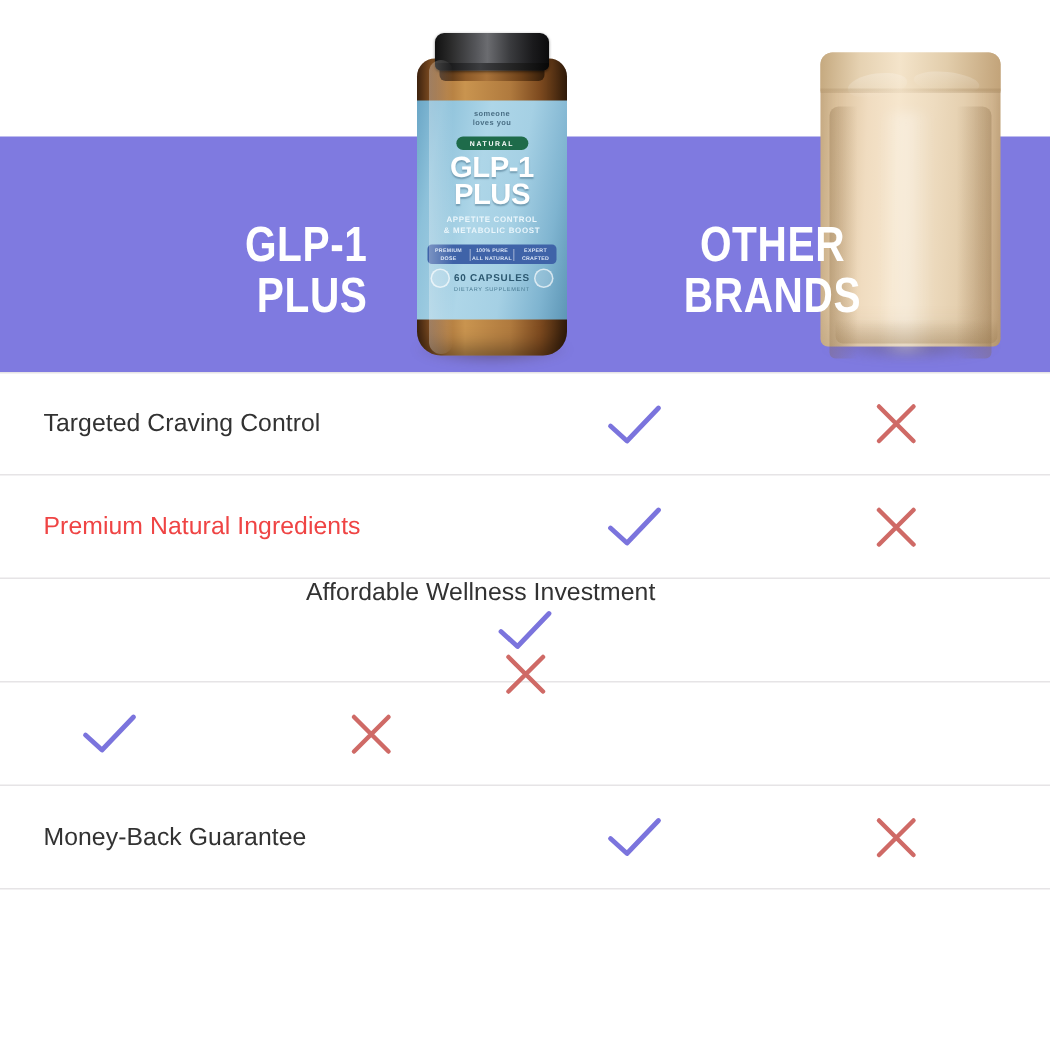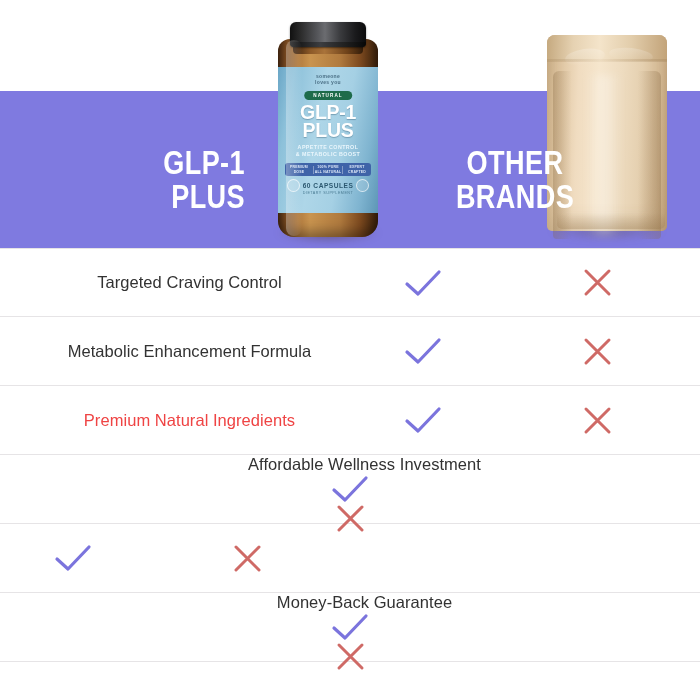--- a/index.html
+++ b/index.html
@@ -180,21 +180,21 @@
   .row {
     position:relative;
     display:flex; align-items:center;
     height:69px;
     border-bottom:1px solid #e6e4e6;
   }
   .row:first-child { border-top:1px solid #e6e4e6; }
   .cell-label {
     width:350px; padding-left:29px;
     font-size:16.5px; color:#323232; letter-spacing:.05px;
-    display:flex; align-items:center; gap:9px;justify-content:center;
+    display:flex; align-items:center; gap:9px;
   }
   .flag-emoji { font-size:17px; line-height:1; }
   .cell-mark { width:145px; display:flex; align-items:center; justify-content:center; }
   .cell-mark.other { width:205px; }
   .check-icon { display:block; width:38px; height:30px; }
   .x-icon { display:block; width:29px; height:29px; }
 </style>
 </head>
 <body>
 
@@ -280,36 +280,20 @@
         <path d="M3 16 L14 26 L35 4" stroke="#7b74dd" stroke-width="3.2" stroke-linecap="round" stroke-linejoin="round"></path>
       </svg>
     </div>
     <div class="cell-mark other">
       <svg class="x-icon" viewBox="0 0 29 29" fill="none">
         <path d="M3 3 L26 26 M26 3 L3 26" stroke="#cf6a66" stroke-width="3" stroke-linecap="round"></path>
       </svg>
     </div>
   </div>
 
-  <div class="row" style="border-bottom-color: rgb(230, 228, 230);">
-    <div class="cell-label" style="color: rgb(50, 50, 50);">
-      <span>Metabolic Enhancement Formula</span>
-
-    </div>
-    <div class="cell-mark product">
-      <svg class="check-icon" viewBox="0 0 38 30" fill="none">
-        <path d="M3 16 L14 26 L35 4" stroke="#7b74dd" stroke-width="3.2" stroke-linecap="round" stroke-linejoin="round"></path>
-      </svg>
-    </div>
-    <div class="cell-mark other">
-      <svg class="x-icon" viewBox="0 0 29 29" fill="none">
-        <path d="M3 3 L26 26 M26 3 L3 26" stroke="#cf6a66" stroke-width="3" stroke-linecap="round"></path>
-      </svg>
-    </div>
-  </div>
 
   <div class="row" style="border-bottom-color: rgb(230, 228, 230);">
     <div class="cell-label" style="color: #ef4444;">
       <span>Premium Natural Ingredients</span>
 
     </div>
     <div class="cell-mark product">
       <svg class="check-icon" viewBox="0 0 38 30" fill="none">
         <path d="M3 16 L14 26 L35 4" stroke="#7b74dd" stroke-width="3.2" stroke-linecap="round" stroke-linejoin="round"></path>
       </svg>
@@ -344,21 +328,21 @@
         <path d="M3 16 L14 26 L35 4" stroke="#7b74dd" stroke-width="3.2" stroke-linecap="round" stroke-linejoin="round"></path>
       </svg>
     </div>
     <div class="cell-mark other">
       <svg class="x-icon" viewBox="0 0 29 29" fill="none">
         <path d="M3 3 L26 26 M26 3 L3 26" stroke="#cf6a66" stroke-width="3" stroke-linecap="round"></path>
       </svg>
     </div>
   </div>
 
-  <div class="row" style="border-bottom-color: rgb(230, 228, 230); flex-direction: column;">
+  <div class="row" style="border-bottom-color: rgb(230, 228, 230);">
     <div class="cell-label" style="color: rgb(50, 50, 50);">
       <span>Money-Back Guarantee</span>
 
     </div>
     <div class="cell-mark product">
       <svg class="check-icon" viewBox="0 0 38 30" fill="none">
         <path d="M3 16 L14 26 L35 4" stroke="#7b74dd" stroke-width="3.2" stroke-linecap="round" stroke-linejoin="round"></path>
       </svg>
     </div>
     <div class="cell-mark other">

